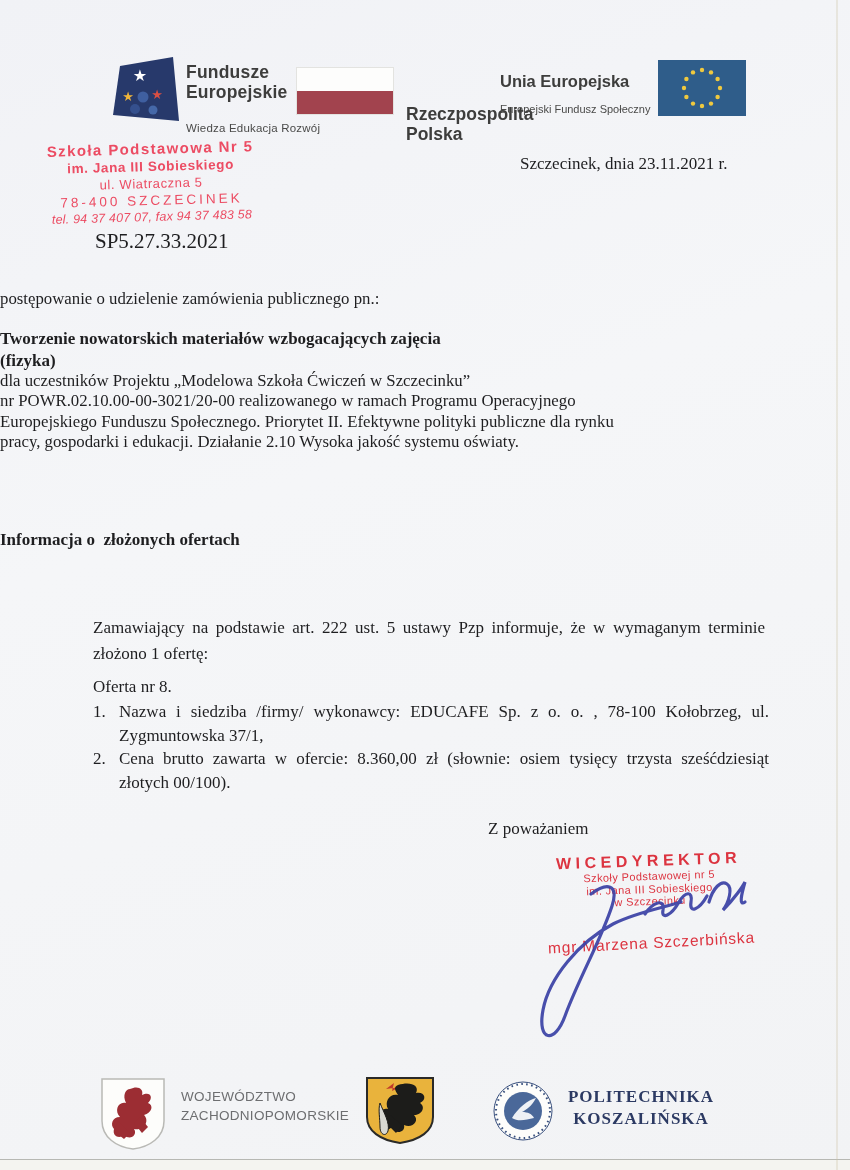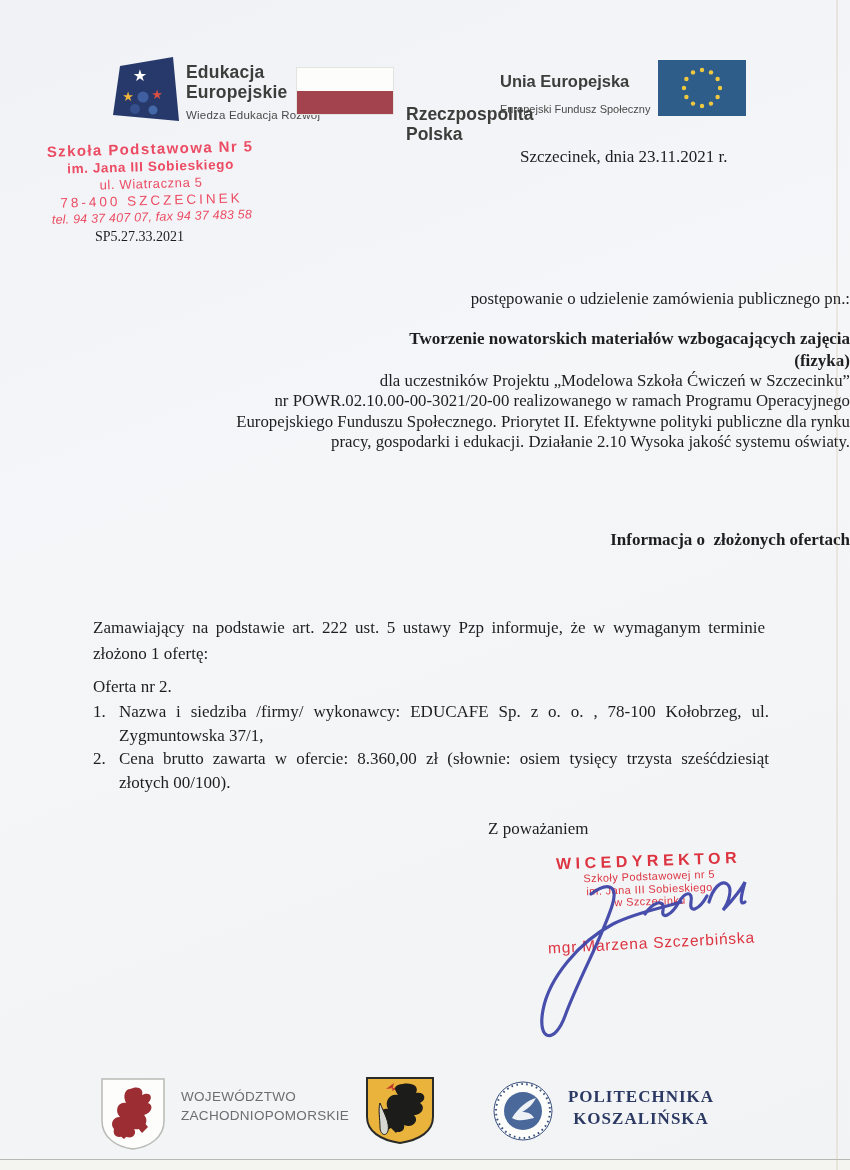--- a/index.html
+++ b/index.html
@@ -5,41 +5,41 @@
   html,body{margin:0;padding:0;background:#e9eaec;}
   .page{
     position:relative;width:850px;height:1170px;overflow:hidden;
     background:linear-gradient(160deg,#f1f2f6 0%,#f5f6f8 40%,#f2f3f5 100%);
     font-family:"Liberation Serif","DejaVu Serif",serif;color:#1e1e20;
   }
   .abs{position:absolute;}
   .sans{font-family:"Liberation Sans","DejaVu Sans",sans-serif;}
   
   .fe-text{left:186px;top:62px;color:#3d3d3c;line-height:20px;font-size:17.5px;font-weight:bold;letter-spacing:.2px;}
-  .fe-sub{font-size:11.5px;font-weight:normal;margin-top:3px;color:#4a4a49;}
+  .fe-sub{font-size:11.5px;font-weight:normal;margin-top:16px;color:#4a4a49;}
   .pl-flag{left:296px;top:67px;width:96px;height:46px;background:#fdfdfc;border:1px solid #e3e3e0;}
   .pl-flag .red{position:absolute;left:0;bottom:0;width:100%;height:50%;background:#a2434e;}
   .pl-text{left:406px;top:76px;color:#3d3d3c;line-height:20px;font-size:17.5px;font-weight:bold;margin-top:28px;}
   .eu-text{left:500px;top:72px;width:160px;text-align:left;color:#3d3d3c;}
   .eu-text .t1{font-size:16.5px;font-weight:bold;}
   .eu-text .t2{font-size:11px;margin-top:12px;color:#4a4a49;}
   
   .school-stamp{
     left:26px;top:140px;width:250px;text-align:center;color:#ec4c63;
     transform:rotate(-1.6deg);font-family:"Liberation Sans","DejaVu Sans",sans-serif;
   }
   .school-stamp .s1{font-size:15px;font-weight:bold;letter-spacing:1.4px;}
   .school-stamp .s2{font-size:13.5px;font-weight:bold;letter-spacing:.6px;margin-top:2px;}
   .school-stamp .s3{font-size:13px;margin-top:2px;letter-spacing:.6px;}
   .school-stamp .s4{font-size:13.5px;letter-spacing:3px;margin-top:2px;}
   .school-stamp .s5{font-size:12.5px;font-style:italic;margin-top:2px;letter-spacing:.2px;}
   
-  .date-line{left:520px;top:147px;font-size:17px;}
-  .refnum{left:95px;top:229px;font-size:14px;}
-  .center-line{left:0;width:850px;text-align:right;font-size:16.8px;}
+  .date-line{left:520px;top:154px;font-size:17px;}
+  .refnum{left:95px;top:229px;font-size:21px;}
+  .center-line{left:0;width:850px;text-align:left;font-size:16.8px;}
   .intro{top:289px;}
   .subject{top:328px;font-weight:bold;line-height:21.5px;font-size:17px;}
   .project{top:371px;line-height:20.4px;}
   .sec-head{top:530px;font-weight:bold;font-size:17px;white-space:pre-wrap;}
   .para{left:93px;top:615px;width:672px;font-size:17px;line-height:26px;text-align:justify;}
   .offer-head{left:93px;top:677px;font-size:17px;}
   .offer-list{left:93px;top:700px;width:676px;font-size:17px;line-height:23.6px;}
   .offer-item{display:flex;margin:0;}
   .offer-item .num{width:26px;flex:none;}
   .offer-item .txt{flex:1;text-align:justify;}
@@ -70,21 +70,21 @@
       <polygon points="7,9 60,0 66,64 0,58" fill="#27396b"></polygon>
       <text x="27" y="24" font-size="16" fill="#ffffff" text-anchor="middle">★</text>
       <text x="44" y="42" font-size="13" fill="#d94f43" text-anchor="middle">★</text>
       <text x="15" y="44" font-size="13" fill="#f0b53a" text-anchor="middle">★</text>
       <circle cx="30" cy="40" r="5.5" fill="#3f5fa0"></circle>
       <circle cx="22" cy="52" r="5" fill="#35508d"></circle>
       <circle cx="40" cy="53" r="4.5" fill="#4568a8"></circle>
     </svg>
   </div>
   <div class="abs sans fe-text">
-    <div>Edukacja</div>
+    <div>Fundusze</div>
     <div>Europejskie</div>
     <div class="fe-sub">Wiedza Edukacja Rozwój</div>
   </div>
 
   <div class="abs pl-flag">
       <span class="red"></span>
     </div>
   <div class="abs sans pl-text">
     <div>Rzeczpospolita</div>
     <div>Polska</div>
@@ -136,21 +136,21 @@
     <div>dla uczestników Projektu „Modelowa Szkoła Ćwiczeń w Szczecinku”</div>
     <div>nr POWR.02.10.00-00-3021/20-00 realizowanego w ramach Programu Operacyjnego</div>
     <div>Europejskiego Funduszu Społecznego. Priorytet II. Efektywne polityki publiczne dla rynku</div>
     <div>pracy, gospodarki i edukacji. Działanie 2.10 Wysoka jakość systemu oświaty.</div>
   </div>
 
   <div class="abs center-line sec-head">Informacja o  złożonych ofertach</div>
 
   <div class="abs para">Zamawiający na podstawie art. 222 ust. 5 ustawy Pzp informuje, że w wymaganym terminie złożono 1 ofertę:</div>
 
-  <div class="abs offer-head">Oferta nr 2.</div>
+  <div class="abs offer-head">Oferta nr 8.</div>
 
   <div class="abs offer-list">
     <div class="offer-item">
       <span class="num">1.</span>
       <span class="txt">Nazwa i siedziba /firmy/ wykonawcy: EDUCAFE Sp. z o. o. , 78-100 Kołobrzeg, ul. Zygmuntowska 37/1,</span>
     </div>
     <div class="offer-item">
       <span class="num">2.</span>
       <span class="txt">Cena brutto zawarta w ofercie: 8.360,00 zł (słownie: osiem tysięcy trzysta sześćdziesiąt złotych 00/100).</span>
     </div>

